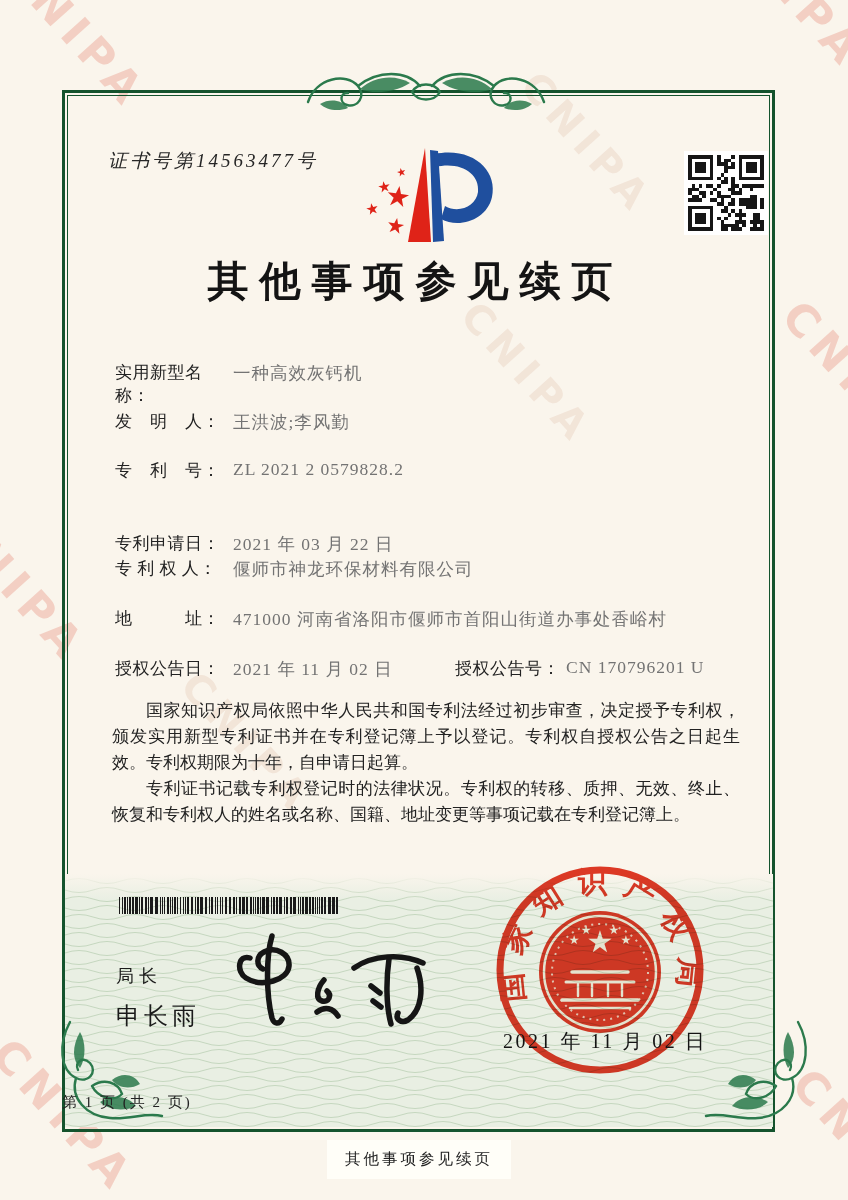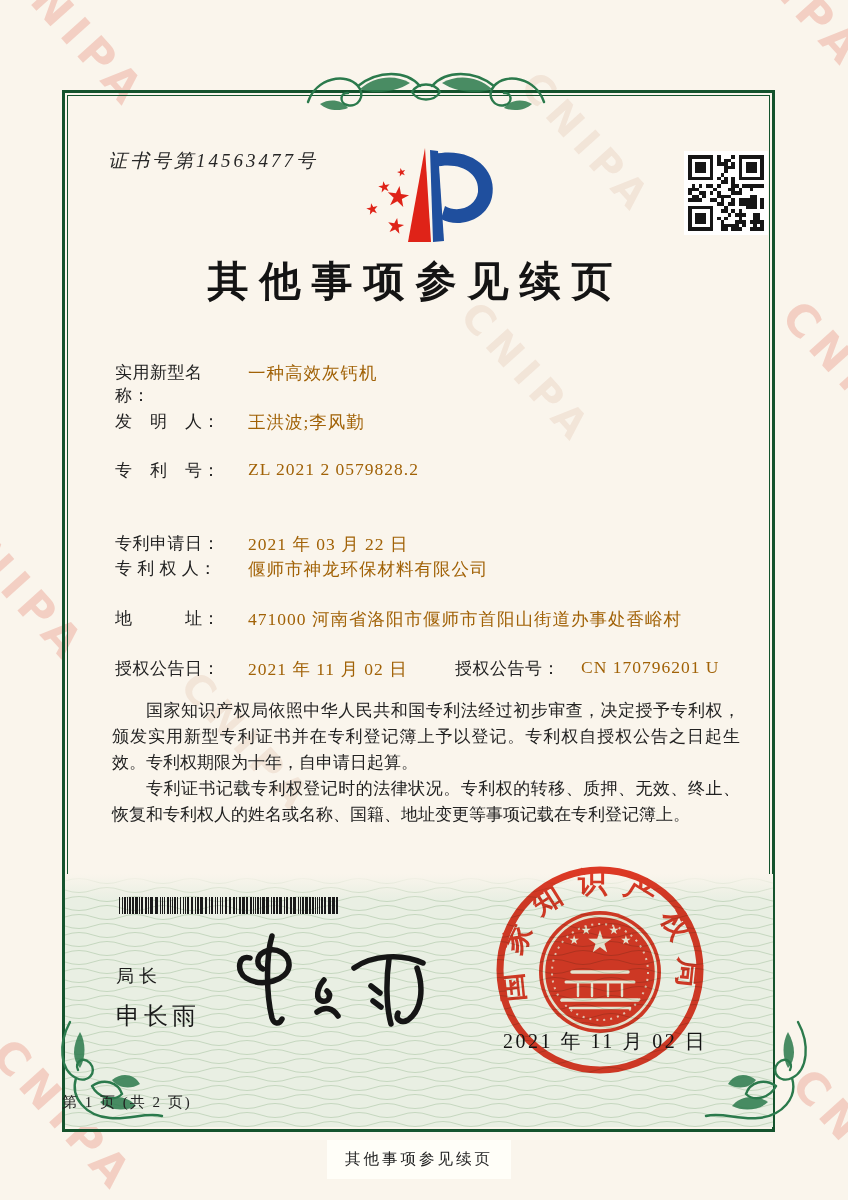--- a/index.html
+++ b/index.html
@@ -31,21 +31,21 @@
     position:absolute; left:684px; top:151px; width:84px; height:84px;
     background:#ffffff; display:flex; align-items:center; justify-content:center;
   }
   .title{
     position:absolute; left:62px; top:254px; width:707px;
     text-align:center; font-size:41px; font-weight:700; letter-spacing:11px;
     color:#141414;
   }
   .field-row{ position:absolute; left:115px; width:625px; font-size:17.5px; }
   .flabel{ display:inline-block; width:118px; font-size:17px; letter-spacing:.5px; color:#222; vertical-align:top;}
-  .fvalue{ letter-spacing:1px; color:#a16207;margin-left:15px; }
+  .fvalue{ letter-spacing:1px; color:#737373; }
   .pair2{ position:absolute; left:340px; top:0; }
   .pair2 .flabel{ width:auto; margin-right:6px; }
   .body-text{
     position:absolute; left:112px; top:698px; width:628px;
     font-size:17px; line-height:26px; text-align:justify; color:#222;
   }
   .body-text p{ margin:0; text-indent:2em; }
   .guilloche{
     position:absolute; left:65px; top:874px; width:708px; height:253px;
     background:#e9efe3; z-index:1;

